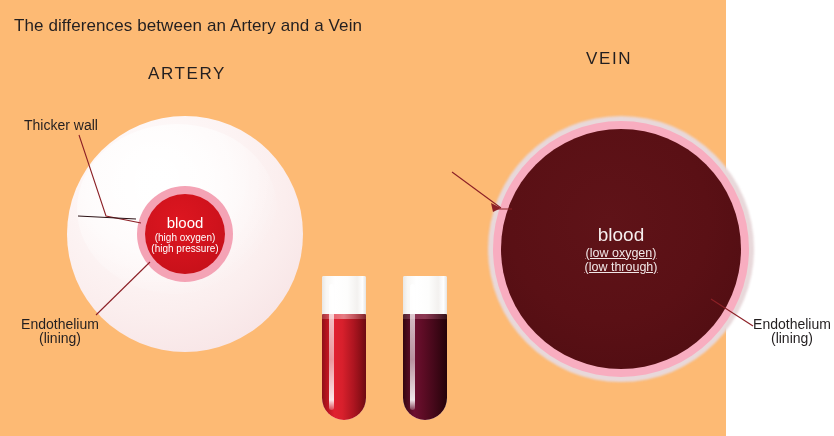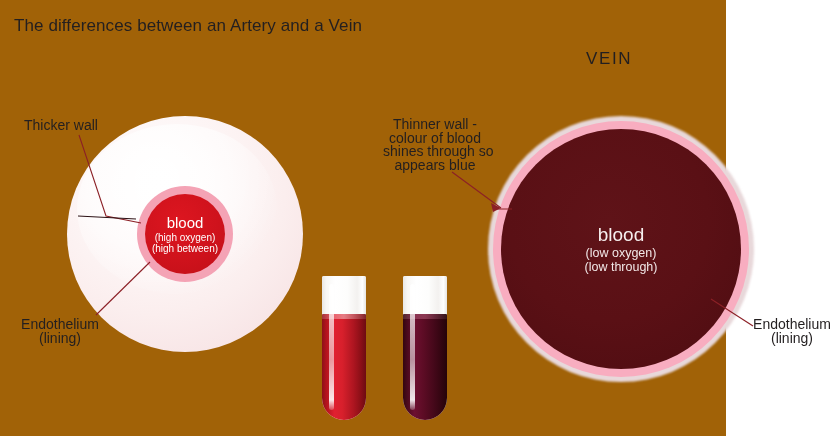--- a/index.html
+++ b/index.html
@@ -5,21 +5,21 @@
   * { margin:0; padding:0; box-sizing:border-box; }
   html, body {
     width:834px; height:436px;
     background:#ffffff;
     font-family:"Liberation Sans", sans-serif;
     overflow:hidden;
   }
   #stage {
     position:relative;
     width:726px; height:436px;
-    background:#a16207;
+    background:#fdba74;
   }
 
   
   #title {
     position:absolute;
     left:14px; top:16px;
     font-size:17px;
     color:#231f20;
     letter-spacing:0.1px;
     white-space:nowrap;
@@ -131,20 +131,21 @@
     color:#f6eeee;
     font-size:19px;
     line-height:21px;
     margin-bottom:1px;
   }
   #vein-blood .b-sub {
     color:#f2e7e7;
     font-size:12.5px;
     line-height:14.5px;
     white-space:nowrap;
+    text-decoration:underline;
   }
 
   
   .annotation {
     position:absolute;
     font-size:14px;
     line-height:13.5px;
     color:#231f20;
     white-space:nowrap;
   }
@@ -231,31 +232,32 @@
       #fdfdfc 58%, #f3f1ef 80%, #fefefe 92%, #e6e4e1 100%);
   }
 </style>
 </head>
 <body>
 
 <div id="stage">
 
   <div id="title">The differences between an Artery and a Vein</div>
 
+  <div class="section-heading" id="heading-artery">ARTERY</div>
   <div class="section-heading" id="heading-vein">VEIN</div>
 
   <div id="artery-group">
     <div id="artery-wall">
       <div id="artery-wall-sheen"></div>
     </div>
     <div id="artery-endothelium"></div>
     <div id="artery-blood">
       <div class="b-main">blood</div>
       <div class="b-sub">(high oxygen)</div>
-      <div class="b-sub">(high between)</div>
+      <div class="b-sub">(high pressure)</div>
     </div>
   </div>
 
   <div id="vein-group">
     <div id="vein-wall"></div>
     <div id="vein-endothelium"></div>
     <div id="vein-blood">
       <div class="b-main">blood</div>
       <div class="b-sub">(low oxygen)</div>
       <div class="b-sub">(low through)</div>
@@ -297,25 +299,19 @@
 
   <div class="annotation" id="label-thicker-wall">
     <div>Thicker wall</div>
   </div>
 
   <div class="annotation" id="label-endo-left">
     <div>Endothelium</div>
     <div>(lining)</div>
   </div>
 
-  <div class="annotation" id="label-thinner-wall">
-    <div>Thinner wall -</div>
-    <div>colour of blood</div>
-    <div>shines through so</div>
-    <div>appears blue</div>
-  </div>
 
   <div class="annotation" id="label-endo-right">
     <div>Endothelium</div>
     <div>(lining)</div>
   </div>
 
 </div>
 
 </body></html>

